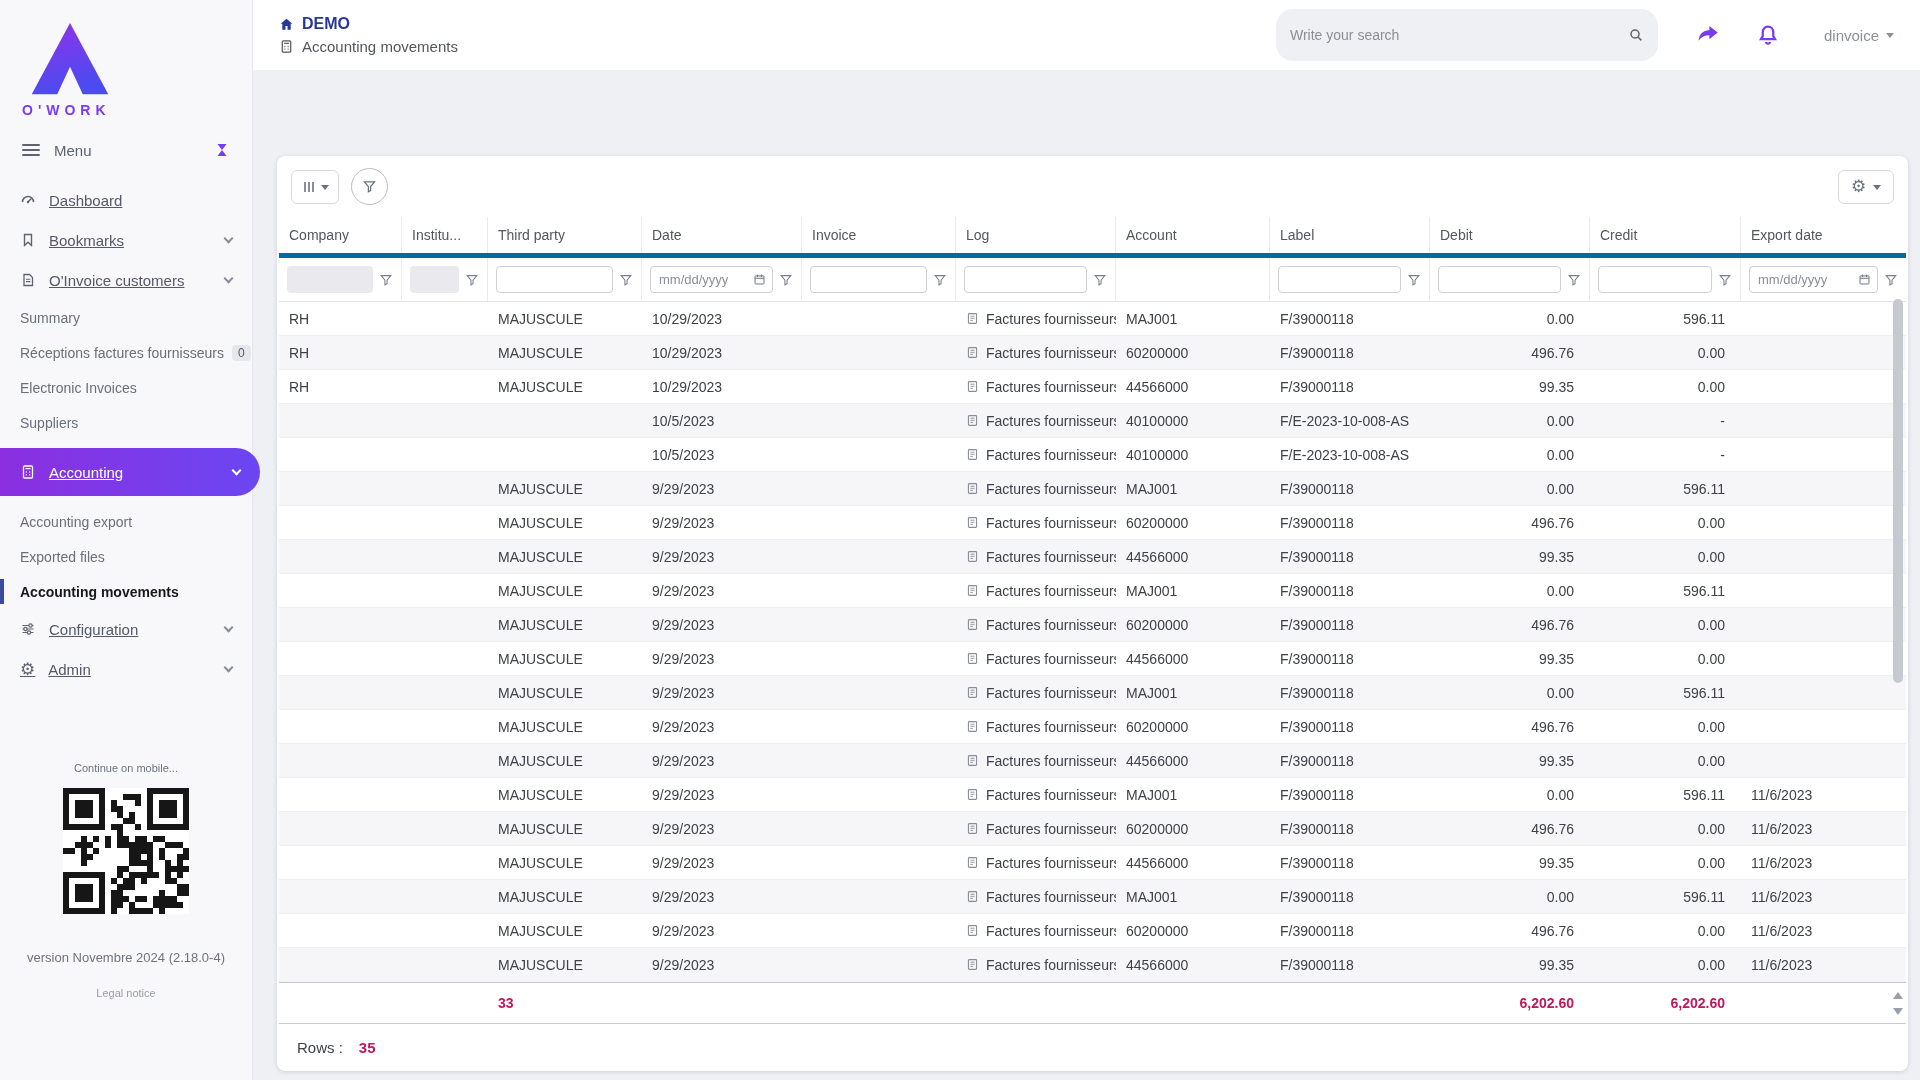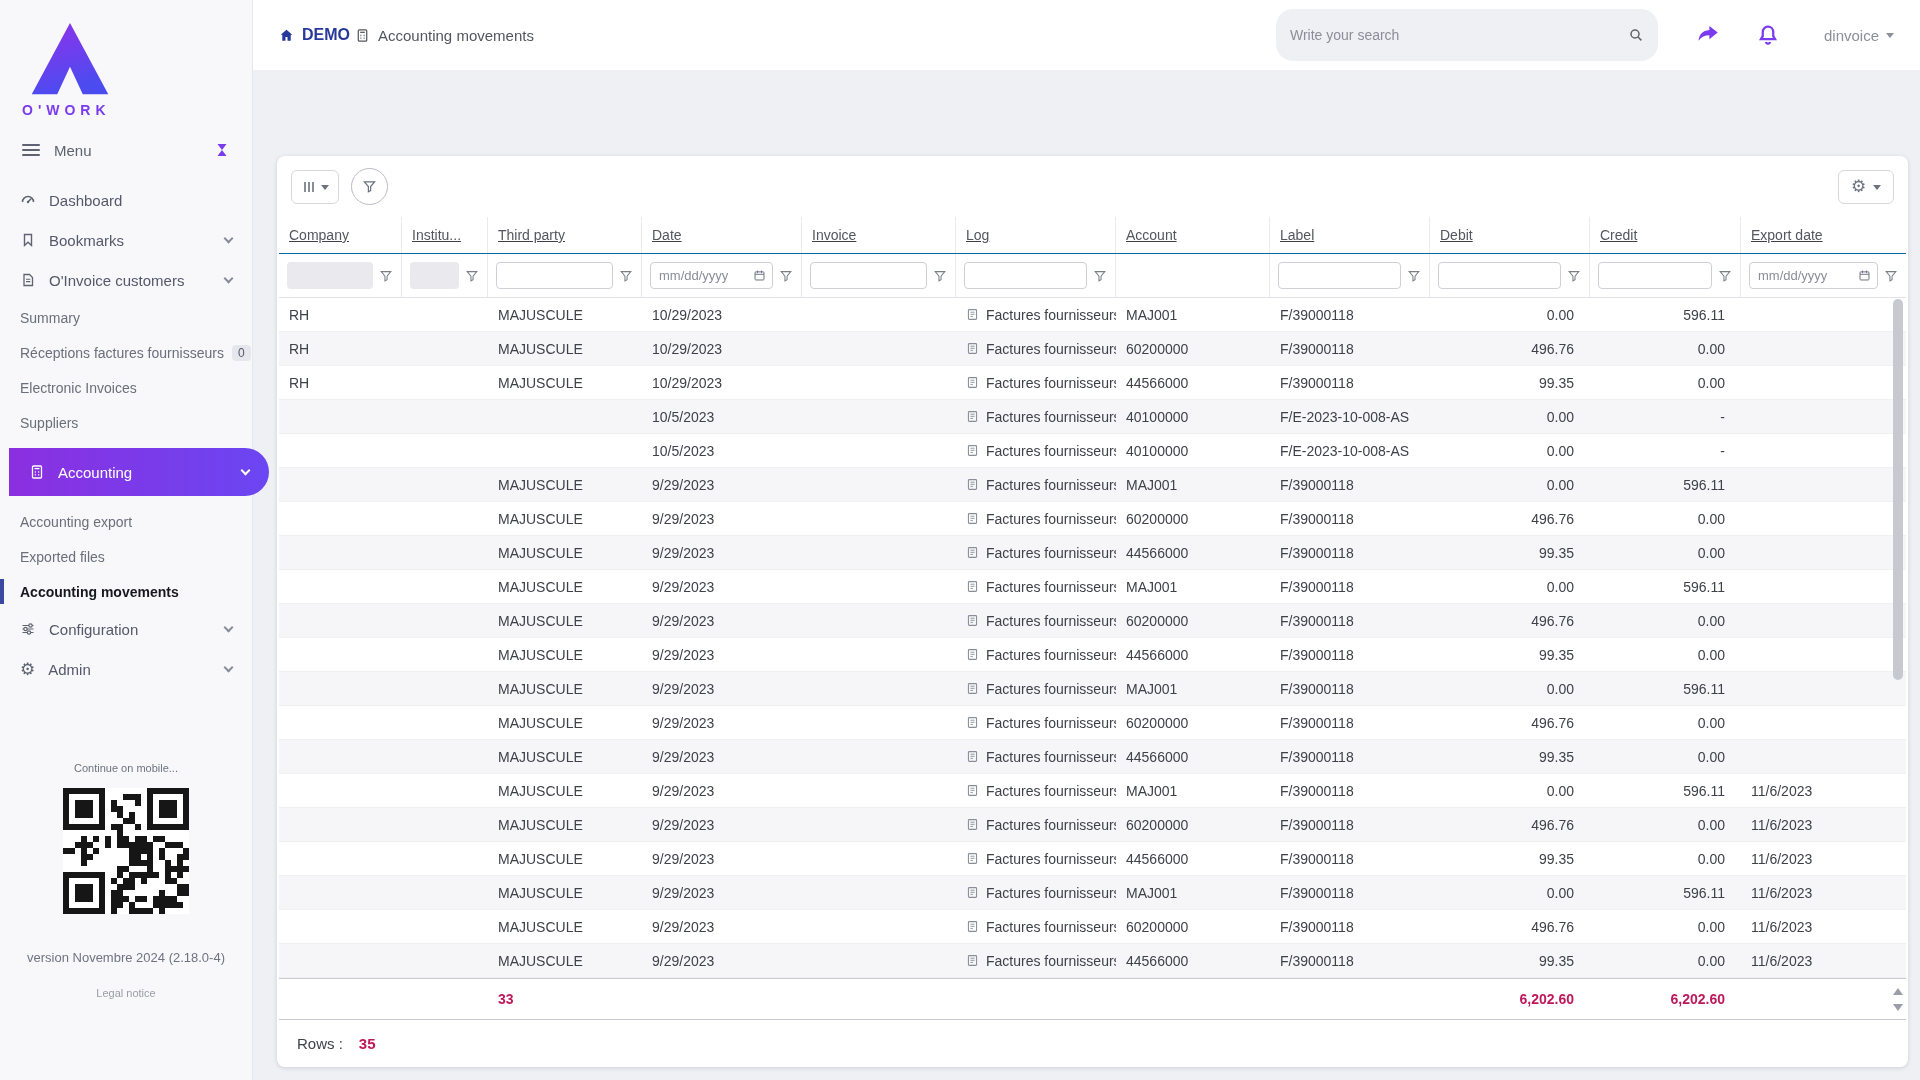--- a/index.html
+++ b/index.html
@@ -17,46 +17,46 @@
   .logo svg { display:block; }
   .wordmark { color:#7a3bf0; font-size:14px; letter-spacing:5px; font-weight:600; margin-top:6px; }
   .menu-row { display:flex; align-items:center; gap:14px; padding:0 22px; height:44px; margin-top:10px;
               color:#5f6270; font-size:15px; }
   .hamburger { display:inline-flex; flex-direction:column; gap:3px; width:18px; cursor:pointer; }
   .hamburger i { height:2px; background:#5f6270; border-radius:1px; }
   .hourglass { margin-left:auto; color:#7a3bf0; cursor:pointer; }
 
   .nav { margin-top:8px; }
   .nav-item { height:40px; display:flex; align-items:center; gap:13px; padding:0 20px;
-              font-size:15px; color:#55586a; cursor:pointer; }
+              font-size:15px; color:#55586a; cursor:pointer;text-decoration:underline; }
   .nav-item .nicon { color:#5f6270; flex:none; }
   .chev { width:7px; height:7px; border-right:2px solid #8a8d99; border-bottom:2px solid #8a8d99;
           transform:rotate(45deg); margin-left:auto; margin-top:-4px; flex:none; }
   .sub-item { height:35px; display:flex; align-items:center; padding:0 20px; font-size:14px;
               color:#6b6e7b; cursor:pointer; position:relative; white-space:nowrap; }
   .badge { margin-left:8px; background:#e6e7ec; border-radius:4px; font-size:12px; padding:1px 6px;
            color:#55586a; }
   .active-main { height:48px; background:linear-gradient(90deg,#8b2fe0,#6b46f2); color:#fff;
-                 border-radius:0 26px 26px 0; width:260px; margin:8px 9px; }
+                 border-radius:0 26px 26px 0; width:260px; margin:8px 0; }
   .active-main .nicon { color:#fff; }
   .active-main .chev { border-color:#fff; }
   .active-sub { color:#17181d; font-weight:700; }
   .active-sub::before { content:""; position:absolute; left:0; top:5px; bottom:5px; width:4px; background:#3b4aa0; }
 
   .mobile { margin-top:30px; text-align:center; }
   .mobile-text { font-size:11px; color:#6f7280;margin-top:43px; }
   .qr { width:126px; height:126px; margin:14px auto 0; background:#fff; }
   .qr svg { display:block; }
   .version { margin-top:36px; font-size:13px; color:#6f7280; text-align:center; }
   .legal { margin-top:22px; font-size:11px; color:#9a9da6; text-align:center; cursor:pointer; }
 
   
   .main { flex:1; display:flex; flex-direction:column; min-width:0; }
   .topbar { height:70px; background:#fff; display:flex; align-items:center; padding:0 26px; }
-  .title-block { display:flex; flex-direction:row; gap:5px; }
+  .title-block { display:flex; flex-direction:column; gap:5px; }
   .app-title { display:flex; align-items:center; gap:8px; color:#27389b; font-weight:700; font-size:16px; }
   .page-subtitle { display:flex; align-items:center; gap:8px; color:#54565f; font-size:15px; }
   .topbar-right { margin-left:auto; display:flex; align-items:center; }
   .search { width:382px; height:52px; background:#eef0f3; border-radius:17px; display:flex;
             align-items:center; padding:0 14px; }
   .search input { flex:1; border:0; background:transparent; outline:none; font-size:14px;
                   color:#3f4149; font-family:inherit; }
   .search input::placeholder { color:#8b8e98; }
   .search .mag { color:#5f6368; cursor:pointer; flex:none; }
   .icon-btn { color:#7a3bf0; margin-left:36px; cursor:pointer; display:inline-flex; }
@@ -72,21 +72,21 @@
   .col-btn { width:48px; height:34px; gap:5px; }
   .filter-btn { width:37px; height:37px; border-radius:50%; border-width:1.5px; border-color:#b9bcc4; }
   .gear-btn { width:56px; height:34px; margin-left:auto; gap:7px; }
   .gear-glyph { font-family:"DejaVu Sans", sans-serif; font-size:17px; line-height:1; }
 
   .table-area { position:relative; margin:0 2px; }
   .thead, .filters, .trow, .totals {
     display:grid;
     grid-template-columns:123px 86px 154px 160px 154px 160px 154px 160px 160px 151px 1fr;
   }
-  .thead { border-bottom:1px solid #0369a1;text-decoration:underline; }
+  .thead { border-bottom:5px solid #0369a1; }
   .th { height:36px; display:flex; align-items:center; padding:0 10px; font-size:14px; color:#54565f;
         border-right:1px solid #e9e9ee; overflow:hidden; white-space:nowrap; cursor:pointer; }
   .th:last-child { border-right:0; }
   .filters { border-bottom:1px solid #e2e3e8; height:44px; }
   .fcell { display:flex; align-items:center; gap:6px; padding:0 8px; border-right:1px solid #e9e9ee; min-width:0; }
   .fcell:last-child { border-right:0; }
   .finput { flex:1; height:27px; border:1px solid #cfd0d6; border-radius:4px; min-width:0; padding:0 8px;
             font-size:13px; color:#3f4149; outline:none; font-family:inherit; background:#fff; }
   .fdisabled { flex:1; height:27px; background:#e9e9ee; border-radius:4px; }
   .fdate { flex:1; height:27px; border:1px solid #cfd0d6; border-radius:4px; display:flex; align-items:center;

